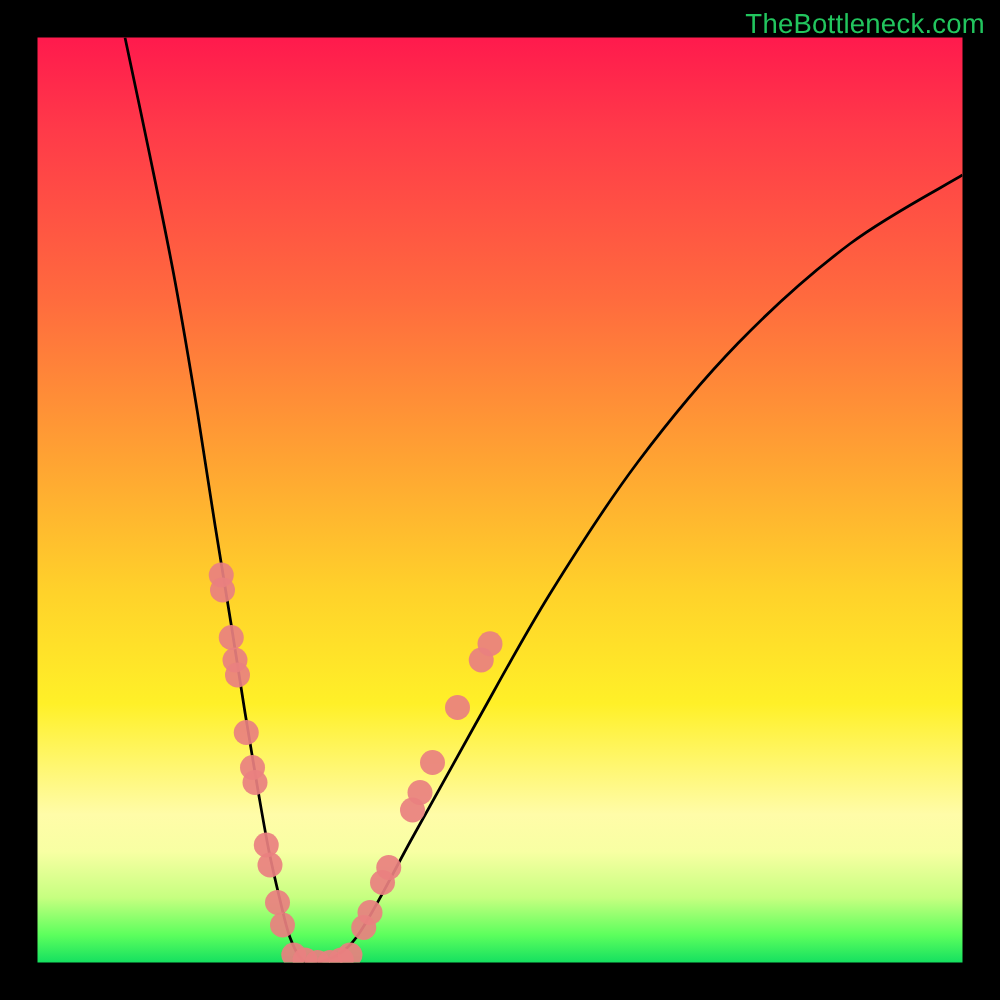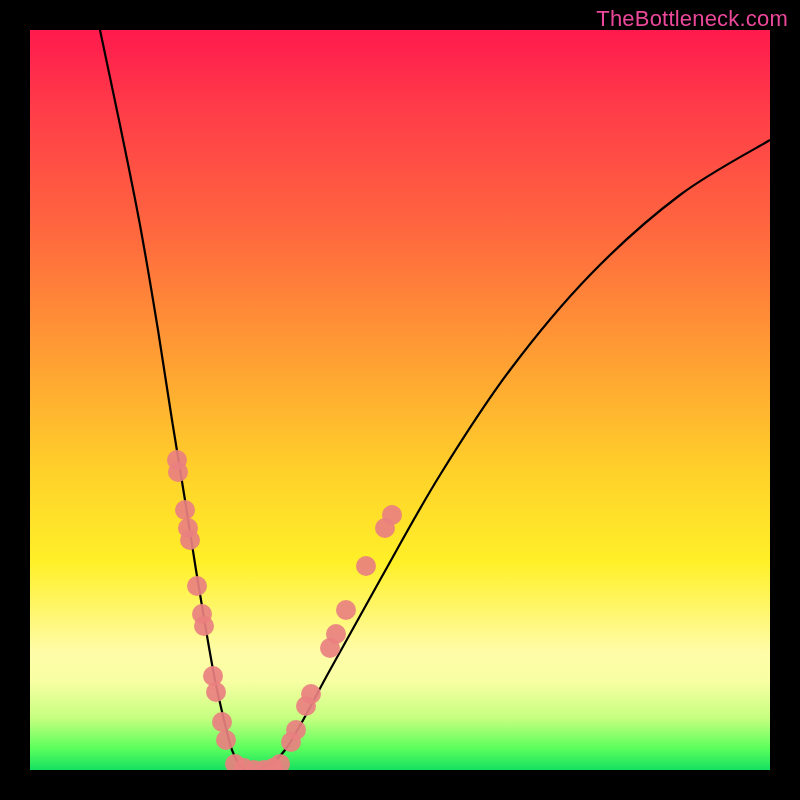--- a/index.html
+++ b/index.html
@@ -38,21 +38,21 @@
       #f8ffa3 88%,
       #c6ff80 93%,
       #5dff5d 97%,
       #15e060 100%
     );
   }
   .watermark {
     position: absolute;
     top: 6px;
     right: 12px;
-    color: #ec4899;
+    color: #22c55e;
     font-size: 22px;
     font-weight: 400;
     letter-spacing: 0.2px;
   }
   svg.curve {
     position: absolute;
     left: 0;
     top: 0;
     width: 740px;
     height: 740px;

